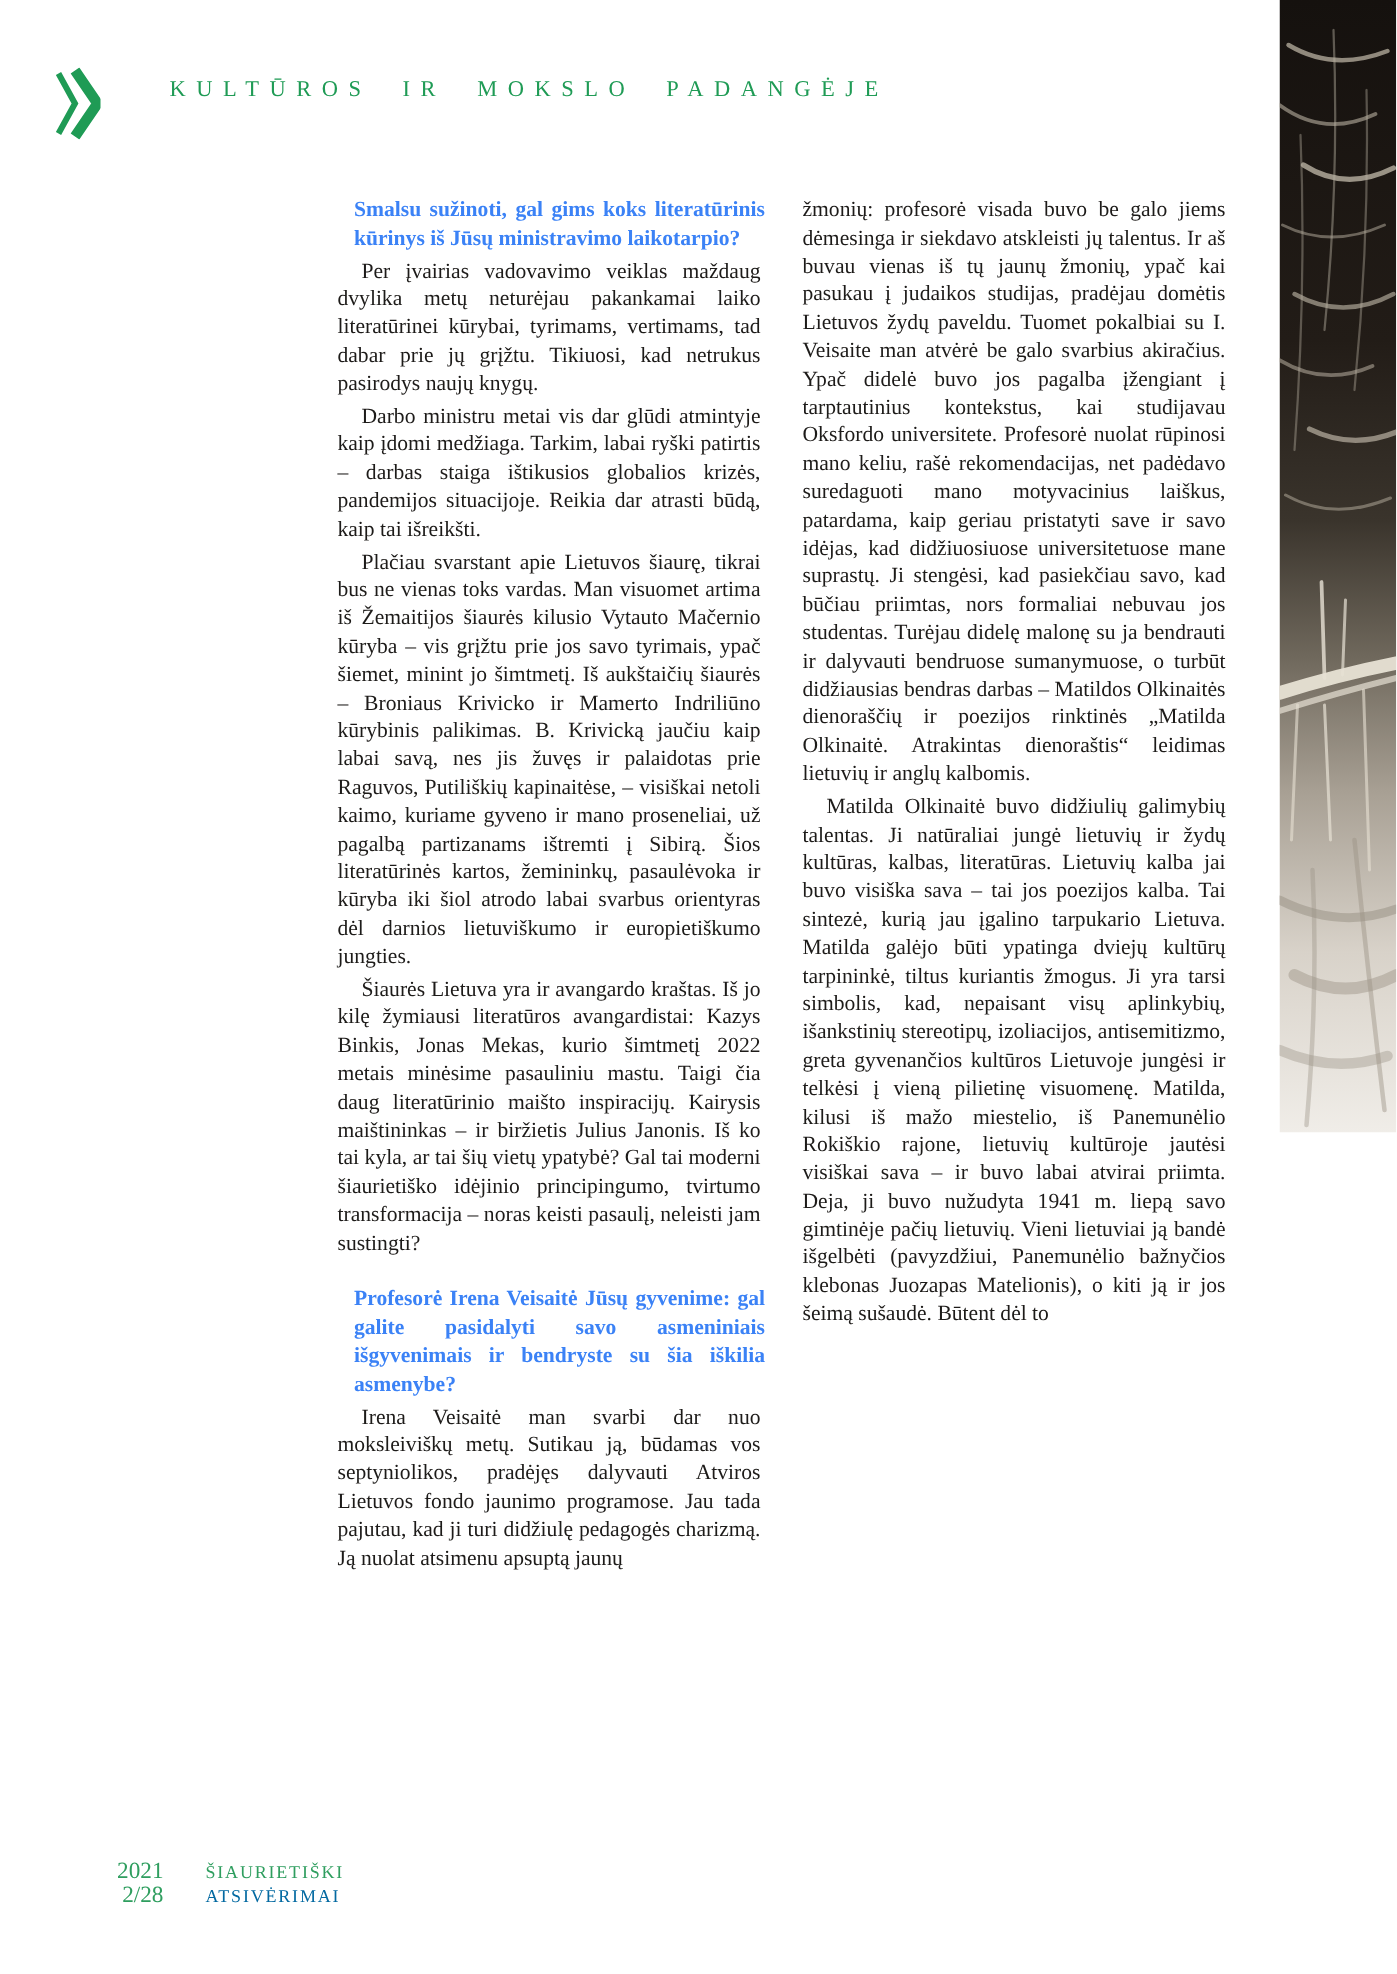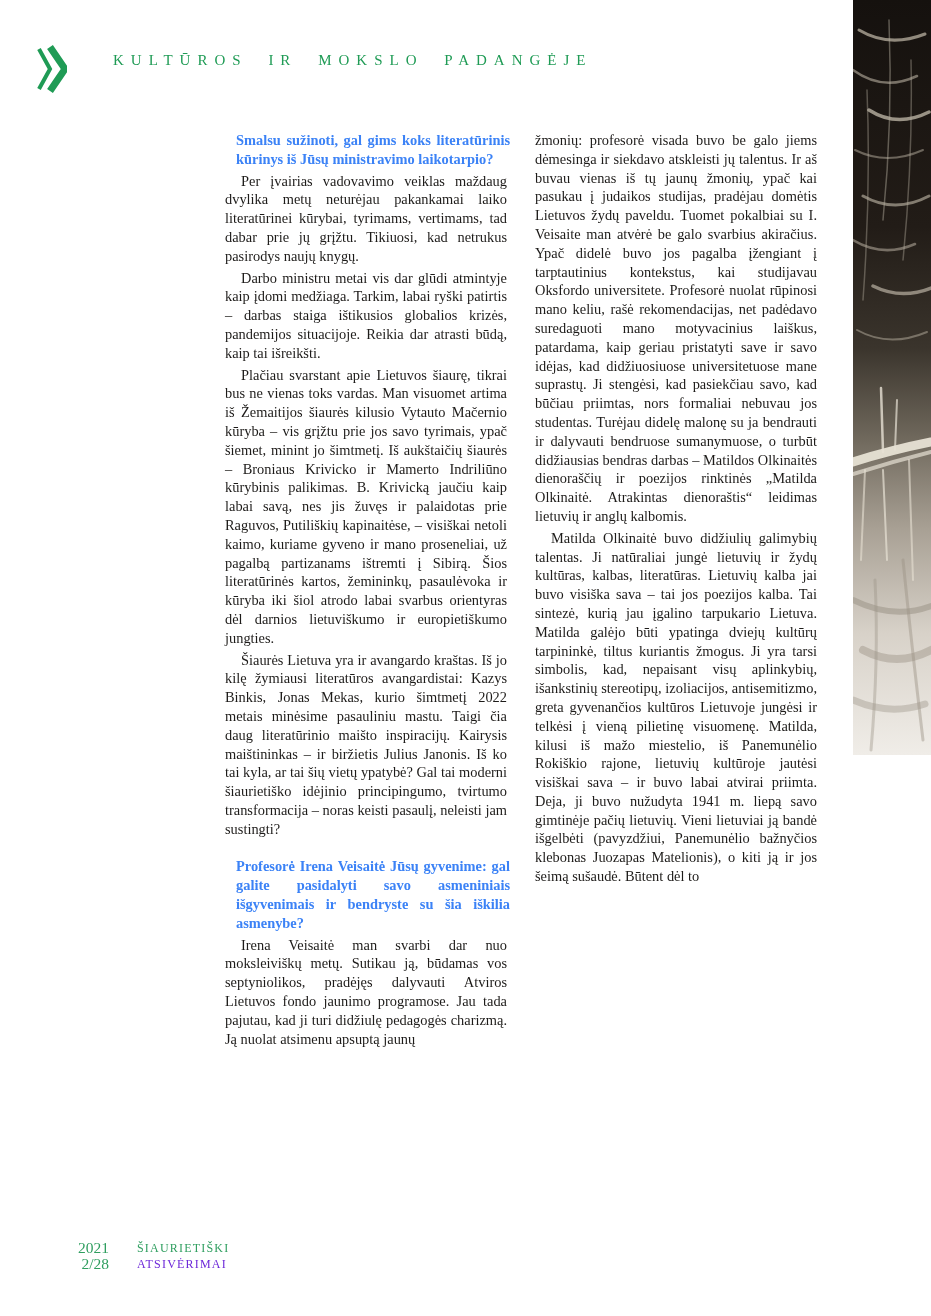--- a/index.html
+++ b/index.html
@@ -36,21 +36,21 @@
   .photo-strip{position:absolute;left:853px;top:0;width:78px;height:755px;}
   .photo-strip svg{display:block;}
   
   .footer{position:absolute;left:66px;top:1240px;display:flex;gap:28px;margin-left:12px;}
   .footer-issue{
     text-align:right;color:#2f9e5f;font-size:15.5px;line-height:16px;
     font-family:"Liberation Serif",serif;
   }
   .footer-mag{font-size:12px;line-height:16px;letter-spacing:1.2px;font-family:"Liberation Serif",serif;}
   .footer-mag .l1{color:#2f9e5f;}
-  .footer-mag .l2{color:#6d28d9;}
+  .footer-mag .l2{color:#0369a1;}
 </style>
 </head>
 <body>
 
 <div class="page">
 
   <div class="header-icon">
     <svg width="30" height="48" viewBox="0 0 30 48" xmlns="http://www.w3.org/2000/svg">
       <path d="M2 4 L13 24 L2 44" fill="none" stroke="#1f9b55" stroke-width="4"></path>
       <path d="M13 2 L28 24 L13 46" fill="none" stroke="#1f9b55" stroke-width="7"></path>

